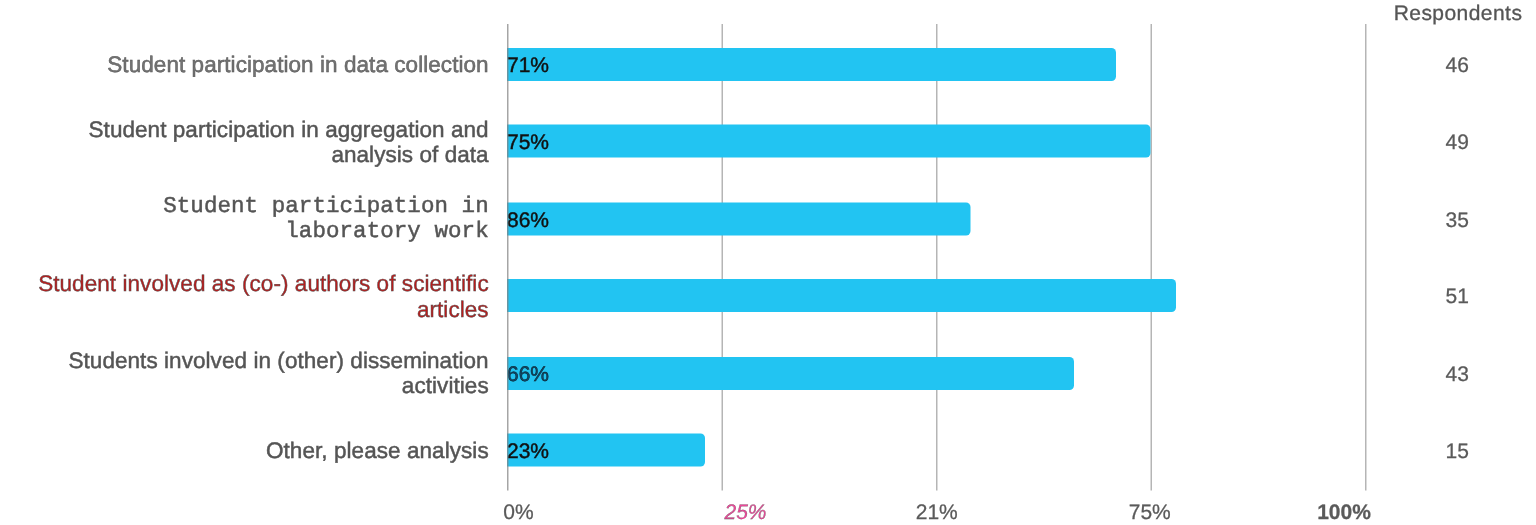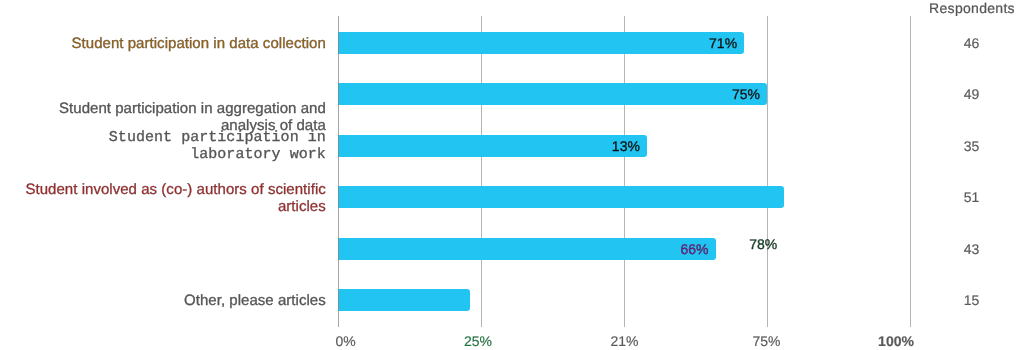--- a/index.html
+++ b/index.html
@@ -14,21 +14,21 @@
 
   .grid-layer,.bars-layer,.labels-layer,.ticks-layer,.resp-layer{
     position:absolute;left:0;top:0;width:1024px;height:350px;}
 
   .gridline{position:absolute;width:1px;background:#b5b5b5;}
   .axis-line{position:absolute;width:1px;background:rgba(130,130,130,0.72);z-index:4;}
 
   .bar-track{position:absolute;}
   .bar{position:absolute;left:0;top:0;width:100%;height:100%;border-radius:0 3px 3px 0;background:#22c4f2;}
   .bar-value{position:absolute;left:0;top:50%;margin-top:-7px;height:14px;
-             font-size:14px;line-height:14px;color:#111111;text-align:right;
+             font-size:14px;line-height:14px;color:#111111;text-align:left;
              -webkit-text-stroke:0.3px #111111;}
 
   .cat-label{position:absolute;display:flex;align-items:center;justify-content:flex-end;
              text-align:right;font-size:15px;line-height:17px;color:#555555;
              letter-spacing:0.04px;-webkit-text-stroke:0.32px #555555;}
 
   .axis-tick{position:absolute;width:100px;height:14px;font-size:14px;line-height:14px;
              color:#5a5a5a;text-align:center;-webkit-text-stroke:0.18px #5a5a5a;}
 
   .resp-header{position:absolute;width:120px;height:14px;font-size:14px;line-height:14px;
@@ -53,46 +53,48 @@
     <div class="bar-track" style="left: 338px; top: 32px; width: 406.12px; height: 22px;">
       <div class="bar" style="background: rgb(34, 196, 242);"></div>
       <div class="bar-value" style="width: 399.12px; color: rgb(17, 17, 17);">71%</div>
     </div>
     <div class="bar-track" style="left: 338px; top: 83.4px; width: 429px; height: 22px;">
       <div class="bar" style="background: rgb(34, 196, 242);"></div>
       <div class="bar-value" style="width: 422px; color: rgb(17, 17, 17);">75%</div>
     </div>
     <div class="bar-track" style="left: 338px; top: 134.8px; width: 308.88px; height: 22px;">
       <div class="bar" style="background: rgb(34, 196, 242);"></div>
-      <div class="bar-value" style="width: 301.88px; color: rgb(17, 17, 17);">13%</div>
+      <div class="bar-value" style="width: 301.88px; color: rgb(17, 17, 17);">86%</div>
     </div>
     <div class="bar-track" style="left: 338px; top: 186.2px; width: 446.16px; height: 22px;">
       <div class="bar" style="background: rgb(34, 196, 242);"></div>
       <div class="bar-value" style="width: 439.16px; color: #14532d; margin-top: 40px;">78%</div>
     </div>
     <div class="bar-track" style="left: 338px; top: 237.6px; width: 377.52px; height: 22px;">
       <div class="bar" style="background: rgb(34, 196, 242);"></div>
-      <div class="bar-value" style="width: 370.52px; color: #a21caf;">66%</div>
+      <div class="bar-value" style="width: 370.52px; color: #0c4a6e;">66%</div>
     </div>
     <div class="bar-track" style="left: 338px; top: 289px; width: 131.56px; height: 22px;">
       <div class="bar" style="background: rgb(34, 196, 242);"></div>
+      <div class="bar-value" style="width: 124.56px; color: rgb(17, 17, 17);">23%</div>
     </div>
   </div>
 
   <div class="labels-layer">
-    <div class="cat-label" style="left: 15.8px; width: 310px; height: 22px; top: 32.5px; color: #a16207;">Student participation in data collection</div>
-    <div class="cat-label" style="left: 15.8px; width: 310px; height: 22px; top: 83.9px; color: rgb(85, 85, 85); margin-top: 22px;">Student participation in aggregation and analysis of data</div>
+    <div class="cat-label" style="left: 15.8px; width: 310px; height: 22px; top: 32.5px; color: #737373;">Student participation in data collection</div>
+    <div class="cat-label" style="left: 15.8px; width: 310px; height: 22px; top: 83.9px; color: rgb(85, 85, 85);">Student participation in aggregation and analysis of data</div>
     <div class="cat-label" style="left: 15.8px; width: 310px; height: 22px; top: 135.3px; color: rgb(85, 85, 85); font-family: Liberation Mono, monospace;">Student participation in laboratory work</div>
     <div class="cat-label" style="left: 15.8px; width: 310px; height: 22px; top: 186.7px; color: #b91c1c;">Student involved as (co-) authors of scientific articles</div>
-    <div class="cat-label" style="left: 15.8px; width: 310px; height: 22px; top: 289.5px; color: rgb(85, 85, 85);">Other, please articles</div>
+    <div class="cat-label" style="left: 15.8px; width: 310px; height: 22px; top: 238.1px; color: rgb(85, 85, 85);">Students involved in (other) dissemination activities</div>
+    <div class="cat-label" style="left: 15.8px; width: 310px; height: 22px; top: 289.5px; color: rgb(85, 85, 85);">Other, please analysis</div>
   </div>
 
   <div class="ticks-layer">
     <div class="axis-tick" style="left: 295.6px; top: 333.5px; color: rgb(90, 90, 90);">0%</div>
-    <div class="axis-tick" style="left: 428px; top: 333.5px; color: #15803d;">25%</div>
+    <div class="axis-tick" style="left: 447px; top: 333.5px; color: #ec4899; font-style: italic;">25%</div>
     <div class="axis-tick" style="left: 574.5px; top: 333.5px; color: rgb(90, 90, 90);">21%</div>
     <div class="axis-tick" style="left: 716.5px; top: 333.5px; color: rgb(90, 90, 90);">75%</div>
     <div class="axis-tick" style="left: 846px; top: 333.5px; color: rgb(90, 90, 90); font-weight: bold;">100%</div>
   </div>
 
   <div class="axis-line" style="left: 338px; top: 16px; height: 311px;"></div>
 
   <div class="resp-layer">
     <div class="resp-header" style="left: 912px; top: 1px; color: rgb(85, 85, 85);">Respondents</div>
     <div class="resp-value" style="left: 911.5px; top: 36px; color: rgb(90, 90, 90);">46</div>

